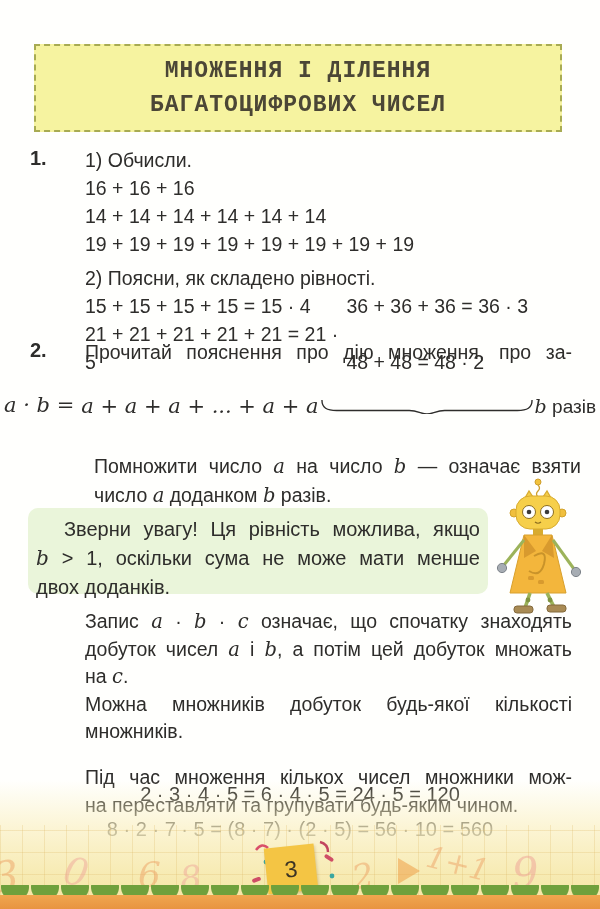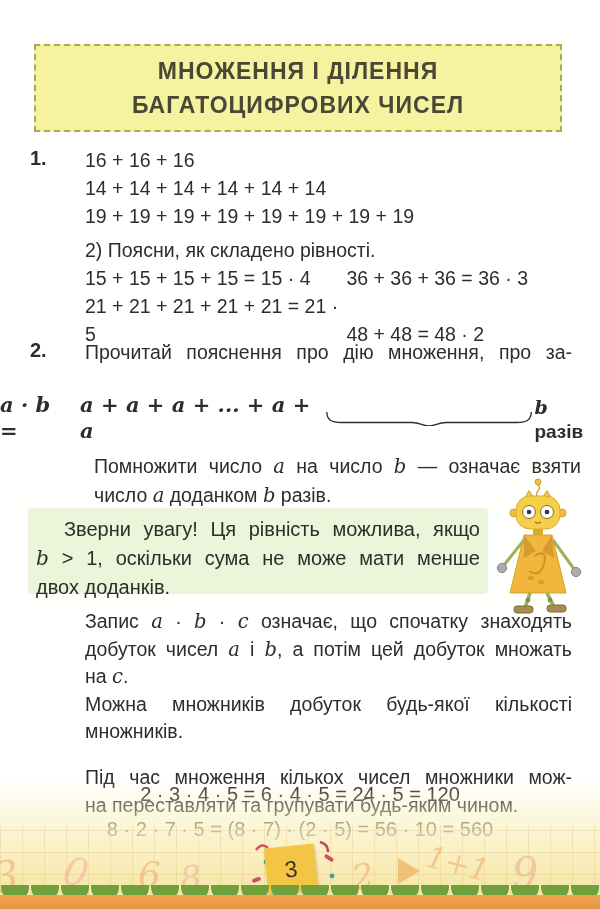--- a/index.html
+++ b/index.html
@@ -18,46 +18,46 @@
     background:#fffffd;
   }
   
   .title-box{
     position:absolute;left:34px;top:44px;width:528px;height:88px;
     background:var(--title-box-bg);
     border:2px dashed #a8ab52;box-sizing:border-box;
     display:flex;flex-direction:column;justify-content:center;align-items:center;
   }
   .title-line{
-    font-family:Liberation Sans, sans-serif;font-weight:bold;font-size:23px;
+    font-family:Liberation Mono, monospace;font-weight:bold;font-size:23px;
     line-height:34px;letter-spacing:1px;color:var(--title-text);
   }
   
   .marker{position:absolute;left:30px;font-weight:bold;font-size:20px;}
   .marker-1{top:147px;}
   .marker-2{top:339px;}
   .block{position:absolute;font-size:19.5px;line-height:28px;}
   .ex1-body{left:85px;top:146px;width:487px;}
   .part2{margin-top:6px;}
   .eqrow .l{display:inline-block;width:256px;}
   .ex2-intro{left:85px;top:338px;width:487px;}
   .jl{text-align:justify;text-align-last:justify;}
   
-  .formula{position:absolute;left:0;top:392px;width:600px;display:flex;justify-content:center;align-items:flex-start;font-weight:bold;}
+  .formula{position:absolute;left:0;top:392px;width:600px;display:flex;justify-content:center;align-items:flex-start;}
   .math{font-family:"DejaVu Serif",serif;font-style:italic;font-size:21px;line-height:26px;}
   .f-lhs{margin-right:7px;}
   .f-col{display:flex;align-items:center;}
   .f-col svg{display:block;margin-top:1px;}
   .f-label{font-size:19px;line-height:24px;margin-top:2px;font-style:normal;font-family:"Liberation Sans",sans-serif;}
   .var{font-family:"DejaVu Serif",serif;font-style:italic;}
   .definition{left:94px;top:452px;width:487px;}
   
   .note-box{
     position:absolute;left:28px;top:508px;width:460px;height:86px;
-    background:var(--note-box-bg);border-radius:4px;box-sizing:border-box;
+    background:var(--note-box-bg);border-radius:10px;box-sizing:border-box;
     padding:7px 8px 0 8px;font-size:20px;line-height:29px;
   }
   .note-box .indent{text-indent:28px;}
   .zapys{left:85px;top:608px;width:487px;line-height:27.5px;}
   .centered-eq{position:absolute;left:0;width:600px;text-align:center;font-size:20px;}
   .eq1{top:736px;margin-top:47px;}
   .perm{left:85px;top:763px;width:487px;}
   .eq2{top:818px;}
   
   .footer-bg{position:absolute;left:0;top:780px;width:600px;height:129px;
@@ -86,20 +86,21 @@
 </head>
 <body>
 
 <div class="title-box">
   <div class="title-line">МНОЖЕННЯ І ДІЛЕННЯ</div>
   <div class="title-line">БАГАТОЦИФРОВИХ ЧИСЕЛ</div>
 </div>
 
 <div class="marker marker-1">1.</div>
 <div class="block ex1-body">
+  <div>1) Обчисли.</div>
   <div>16 + 16 + 16</div>
   <div>14 + 14 + 14 + 14 + 14 + 14</div>
   <div>19 + 19 + 19 + 19 + 19 + 19 + 19 + 19</div>
   <div class="part2">2) Поясни, як складено рівності.</div>
   <div class="eqrow">
     <span class="l">15 + 15 + 15 + 15 = 15 · 4</span>
     <span>36 + 36 + 36 = 36 · 3</span>
   </div>
   <div class="eqrow">
     <span class="l">21 + 21 + 21 + 21 + 21 = 21 · 5</span>

